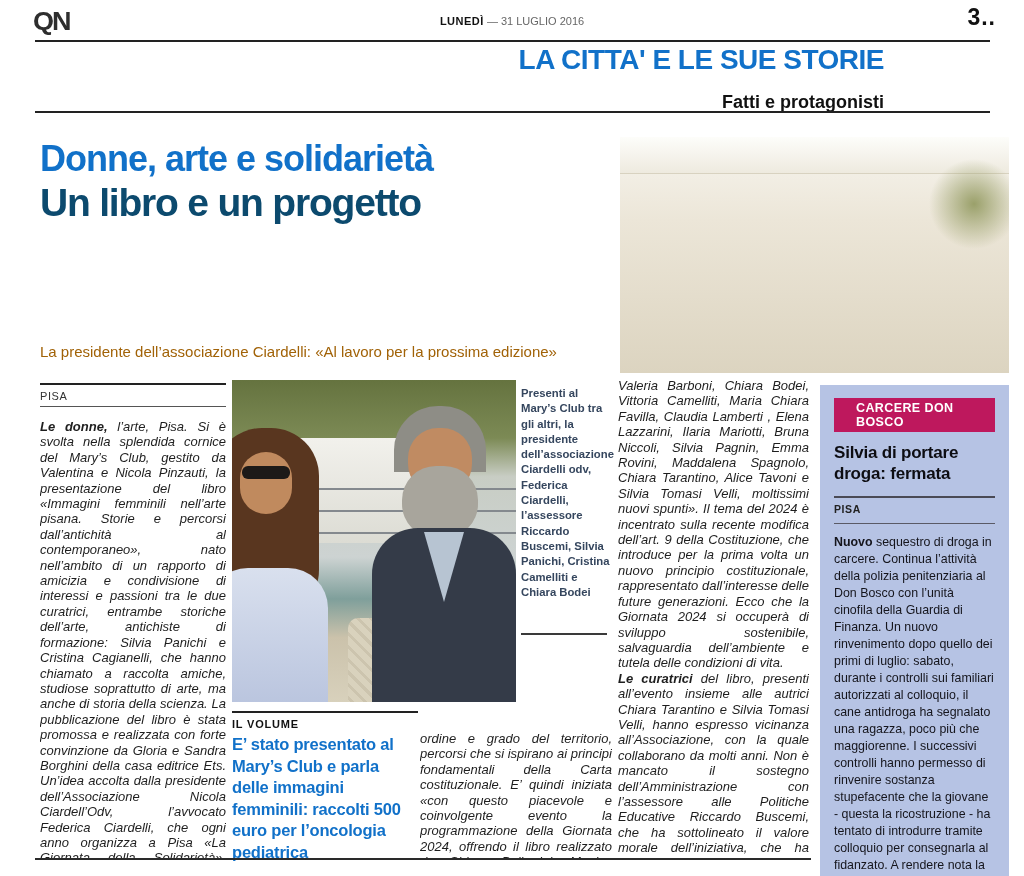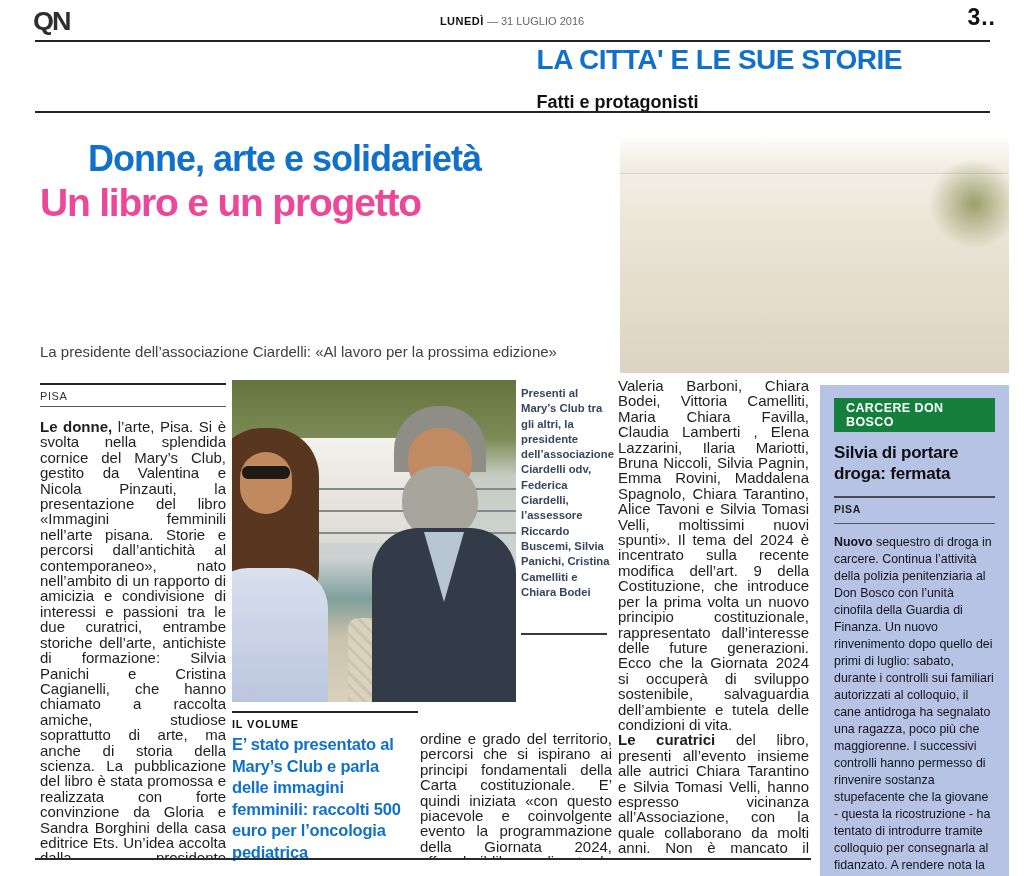--- a/index.html
+++ b/index.html
@@ -8,45 +8,45 @@
     font-family:"Liberation Sans", sans-serif;color:#1c1c1c;overflow:hidden;
   }
   .abs{position:absolute;}
   
   .logo{left:33px;top:6px;font-size:27px;font-weight:bold;color:#2e2e2e;letter-spacing:-2px;transform:scaleY(.95);}
   .dateline{left:0;right:0;top:15px;text-align:center;font-size:11px;color:#666;}
   .dateline b{color:#111;letter-spacing:.5px;}
   .pagenum{right:28px;top:4px;font-size:23px;font-weight:bold;color:#111;letter-spacing:1px;}
   .rule{background:#222;height:2px;}
   .rule-thin{background:#555;height:1px;}
-  .section-block{top:44px;right:122px;}
+  .section-block{top:44px;right:140px;text-align:right;}
   .section-title{font-size:28px;font-weight:bold;color:#1171c9;letter-spacing:-.5px;line-height:32px;}
   .section-sub{font-size:18px;font-weight:bold;color:#111;margin-top:16px;}
   
-  .overline{left:40px;top:138px;font-size:36px;font-weight:bold;color:#1171c9;letter-spacing:-1px;margin-left:48px;}
-  .headline{left:40px;top:181px;font-size:39px;font-weight:bold;color:#ec4899;letter-spacing:-1.2px;line-height:43px;}
-  .subtitle{left:40px;top:343px;font-size:15px;color:#404040;}
+  .overline{left:40px;top:138px;font-size:36px;font-weight:bold;color:#1171c9;letter-spacing:-1px;}
+  .headline{left:40px;top:181px;font-size:39px;font-weight:bold;color:#0c4a6e;letter-spacing:-1.2px;line-height:43px;}
+  .subtitle{left:40px;top:343px;font-size:15px;color:#a16207;}
   
-  .bodytxt{font-size:15px;line-height:15.4px;text-align:justify;color:#1e1e1e;hyphens:auto;-webkit-hyphens:auto;}
+  .bodytxt{font-size:13px;line-height:15.4px;text-align:justify;color:#1e1e1e;hyphens:auto;font-style:italic;-webkit-hyphens:auto;}
   .kicker{font-size:11px;letter-spacing:.6px;color:#333;padding:5px 0 4px 0;}
   .col1{left:40px;top:383px;width:186px;height:475px;overflow:hidden;}
   .col3{left:420px;top:731px;width:192px;height:128px;overflow:hidden;}
   .col4{left:618px;top:378px;width:191px;height:480px;overflow:hidden;}
   .caption{left:521px;top:386px;width:93px;font-size:11.3px;line-height:15.3px;font-weight:bold;color:#35465e;}
   .caption-rule{left:521px;top:633px;width:86px;height:2px;background:#3a3a3a;}
   
   .volume{left:232px;top:711px;width:186px;}
   .volume-kicker{font-size:11px;font-weight:bold;letter-spacing:.8px;color:#111;padding:5px 0 4px 0;}
   .volume-text{font-size:16.5px;line-height:21.5px;font-weight:bold;color:#1171c9;letter-spacing:-.2px;}
   .bottom-rule{left:35px;top:858px;width:776px;height:2px;background:#2a2a2a;}
   .rule-top-full{left:35px;top:40px;width:955px;}
   .rule-mid-full{left:35px;top:111px;width:955px;}
   
   .sidebar{left:820px;top:385px;width:189px;height:491px;background:#b6c3e4;box-sizing:border-box;padding:13px 14px;overflow:hidden;}
-  .badge{display:inline-block;background:#15803d;color:#fff;font-size:12.5px;font-weight:bold;letter-spacing:.4px;padding:3px 12px;}
+  .badge{display:inline-block;background:#be185d;color:#fff;font-size:12.5px;font-weight:bold;letter-spacing:.4px;padding:3px 22px;}
   .side-headline{font-size:17px;font-weight:bold;color:#0d0d12;line-height:21px;margin-top:10px;letter-spacing:-.2px;}
   .side-rule{height:2px;background:#4a4a55;margin-top:12px;}
   .side-rule2{height:1px;background:#5a5a66;margin-top:4px;}
   .side-kicker{font-size:10.5px;letter-spacing:.6px;color:#222;padding:5px 0 4px 0;font-weight:bold;}
   .side-body{font-size:12.4px;line-height:17px;color:#15151c;margin-top:10px;}
   
   .photo{overflow:hidden;}
   .photo-group{left:620px;top:137px;width:389px;height:236px;background:linear-gradient(180deg,#f7f5ef 0%,#ece6d8 35%,#dcd4c0 100%);}
   .canopy{left:0;top:0;right:0;height:36px;background:linear-gradient(#fdfdfa,#eeeadf);border-bottom:1px solid #d8d2c0;}
   .foliage{right:-10px;top:22px;width:90px;height:90px;background:radial-gradient(closest-side,#9aa06a,rgba(154,160,106,0));}

